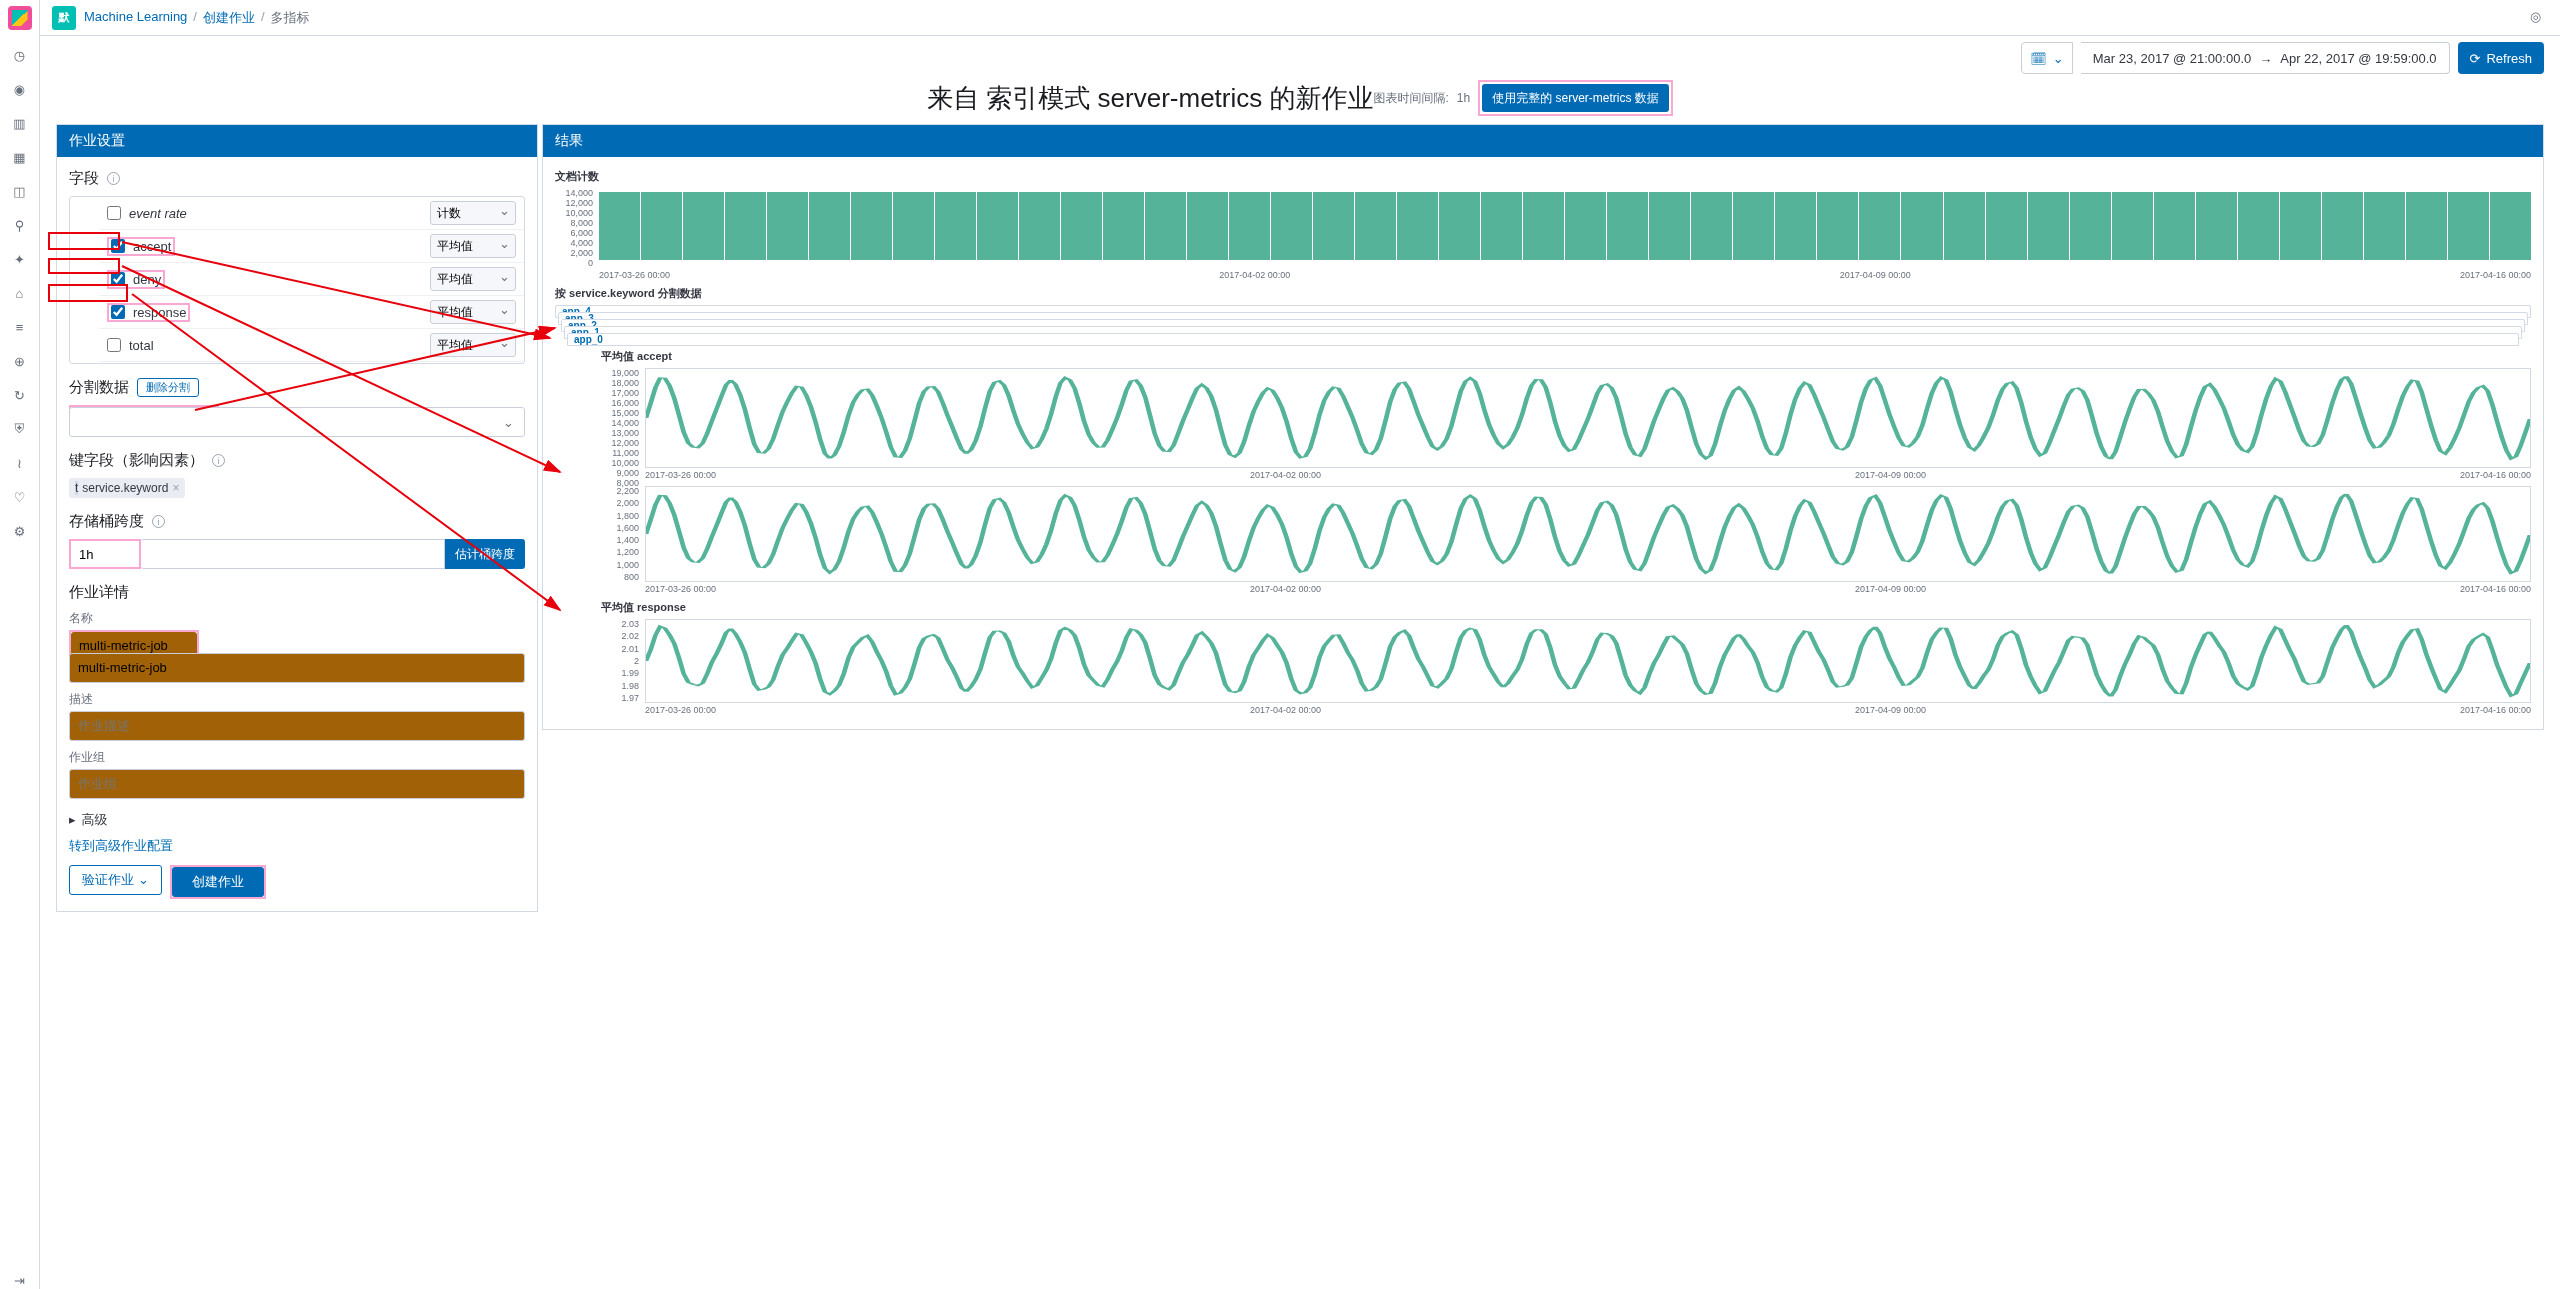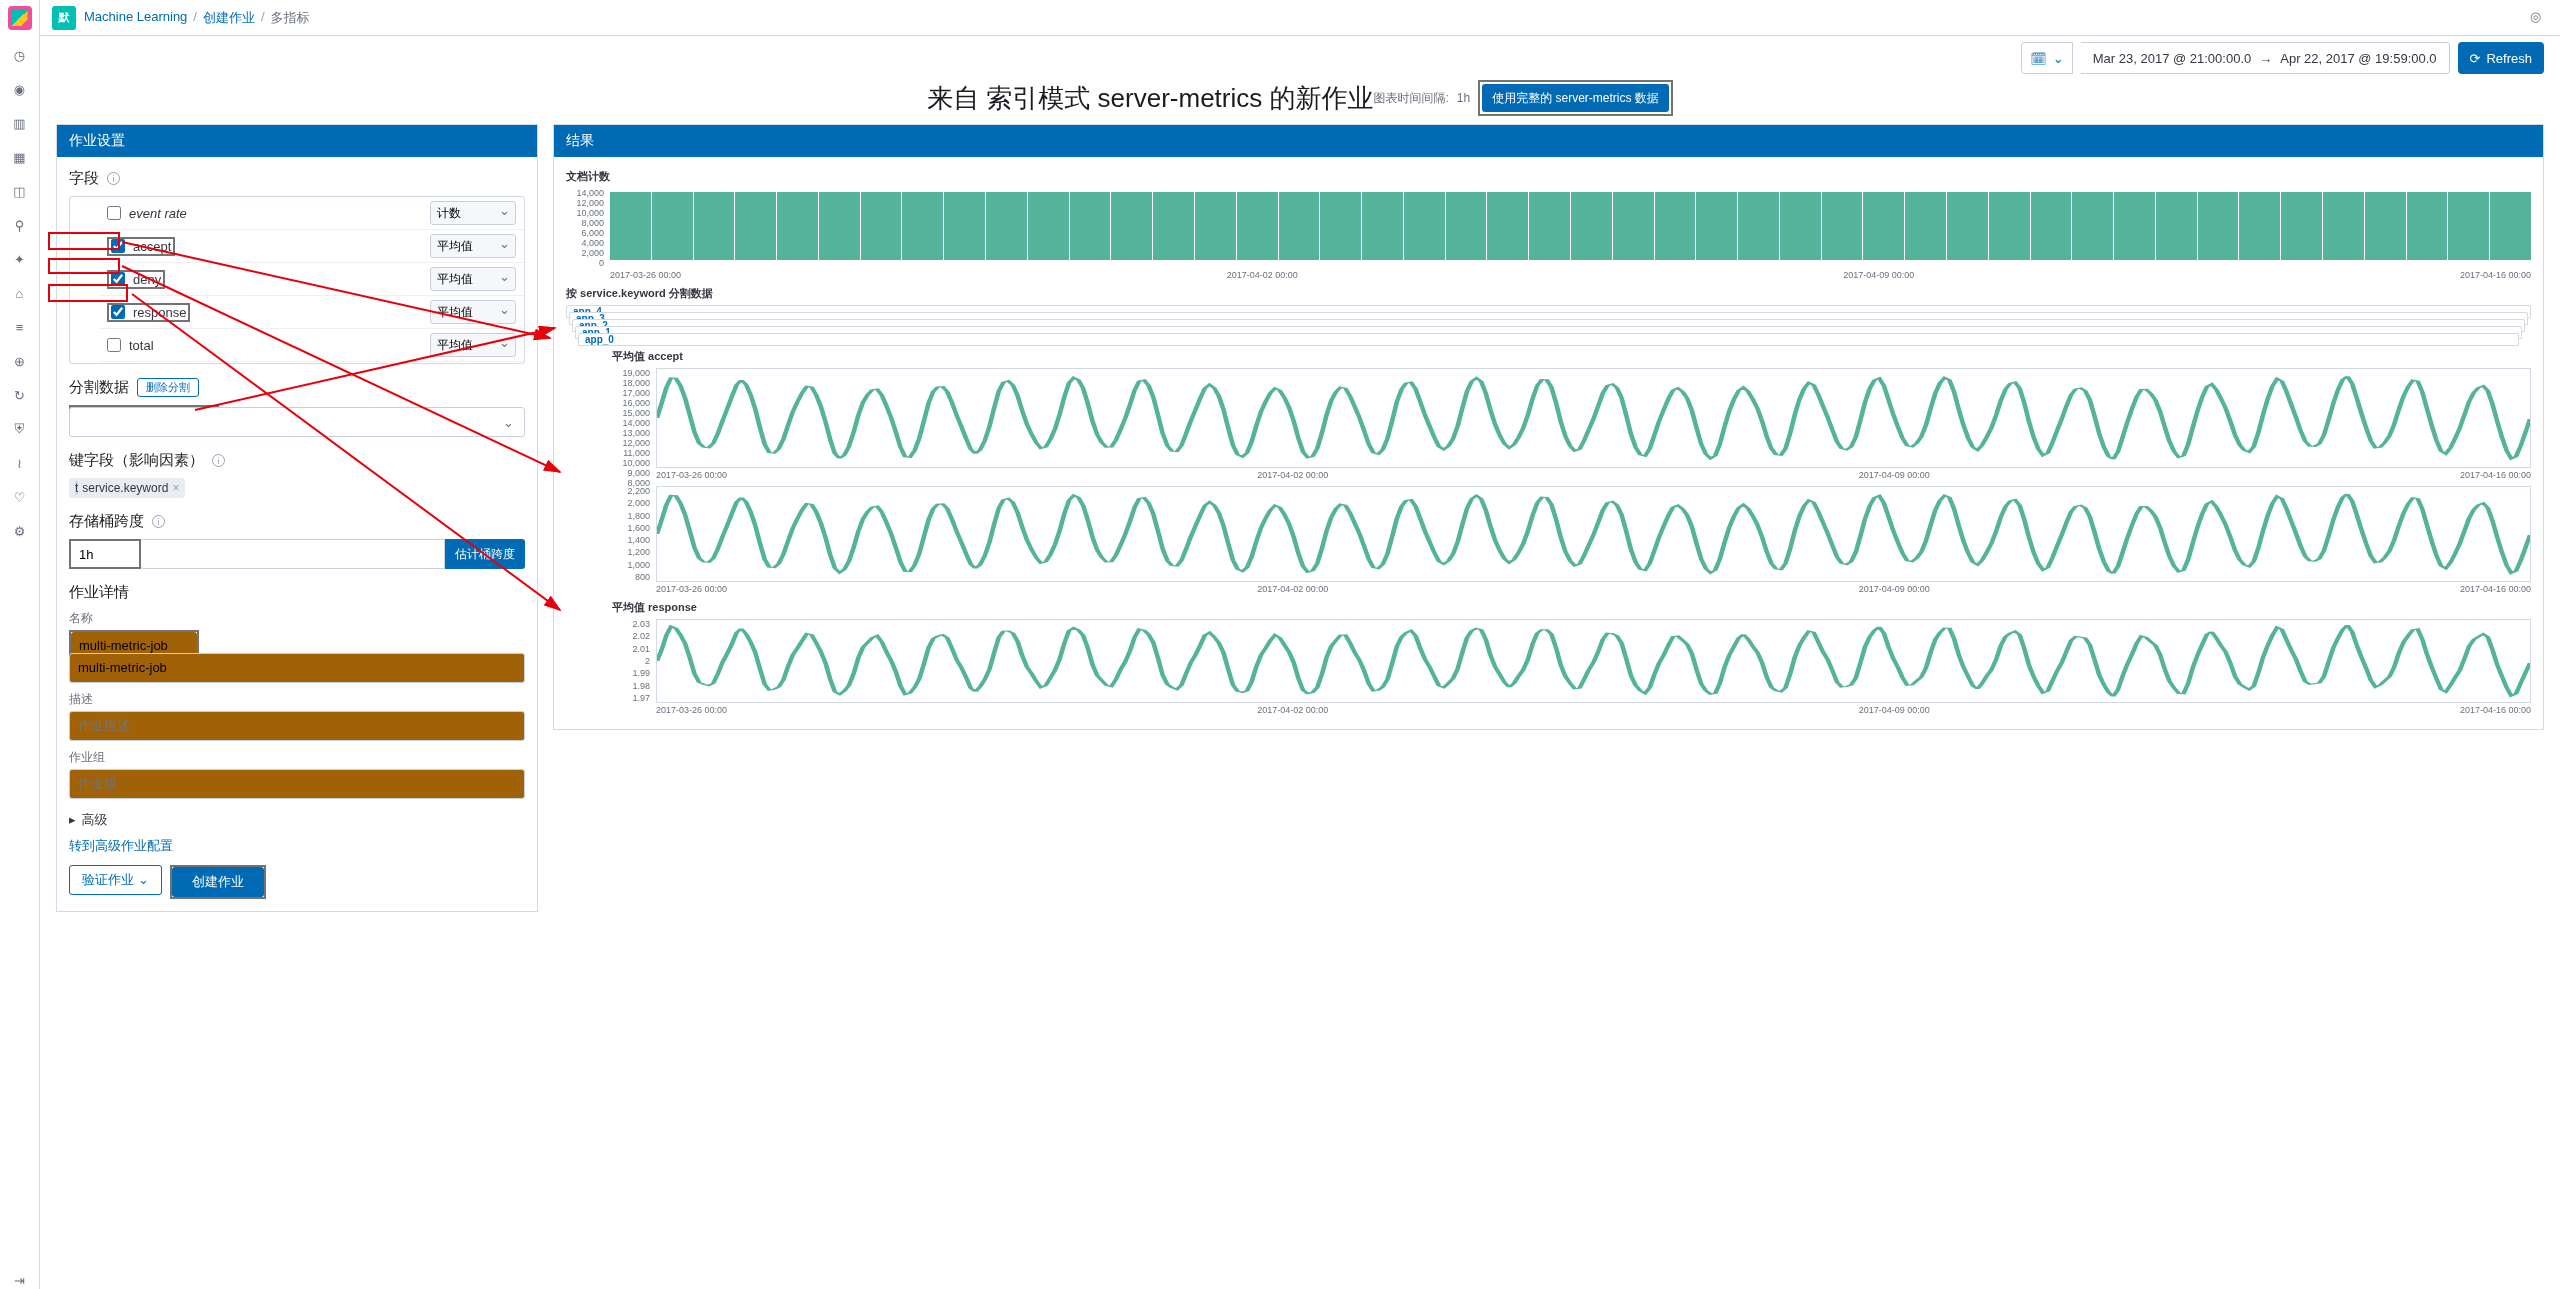--- a/index.html
+++ b/index.html
@@ -21,23 +21,23 @@
 .dateline { height: 44px; display: flex; align-items: center; justify-content: flex-end; padding: 0 16px; gap: 8px; }
 .date-quick { height: 32px; border: 1px solid #c9cfda; border-radius: 4px 0 0 4px; display: flex; align-items: center; padding: 0 8px; gap: 6px; color: #006bb4; }
 .date-range { height: 32px; border: 1px solid #c9cfda; border-left: none; border-radius: 0 4px 4px 0; display: flex; align-items: center; padding: 0 12px; font-size: 13px; color: #343741; gap: 8px; }
 .btn-refresh { height: 32px; background: #006bb4; color: #fff; border: none; border-radius: 4px; padding: 0 12px; display: flex; align-items: center; gap: 6px; font-size: 13px; }
 
 .content { flex: 1; padding: 0 16px 16px; overflow: auto; position: relative; }
 .page-head { display: flex; align-items: flex-end; justify-content: center; margin-bottom: 8px; }
 .page-title { font-size: 26px; font-weight: 400; color: #1a1c21; }
 .page-meta { font-size: 12px; color: #69707d; display: flex; align-items: center; gap: 8px; }
 .btn-full-data { height: 28px; background: #006bb4; color: #fff; border: none; border-radius: 3px; padding: 0 10px; font-size: 12px; }
-.red-box { border: 2px solid #737373; }
-
-.columns { display: flex; gap: 15px; align-items: flex-start; }
+.red-box { border: 2px solid #f9a8d4; }
+
+.columns { display: flex; gap: 4px; align-items: flex-start; }
 .panel { border: 1px solid #d3dae6; border-radius: 0; background: #fff; }
 .panel-left { flex: 0 0 482px; }
 .panel-right { flex: 1; min-width: 0; }
 .panel-title { background: #006bb4; color: #fff; padding: 7px 12px; font-size: 14px; font-weight: 500; }
 .panel-body { padding: 12px; }
 
 .section-label { font-size: 15px; color: #1a1c21; margin-bottom: 8px; display: flex; align-items: center; gap: 8px; }
 .info-ic { width: 13px; height: 13px; border: 1px solid #98a2b3; border-radius: 50%; display: inline-flex; align-items: center; justify-content: center; font-size: 9px; color: #98a2b3; }
 
 .field-list { border: 1px solid #d3dae6; border-radius: 3px; max-height: 168px; overflow-y: scroll; margin-bottom: 14px; padding-left: 29px; }

